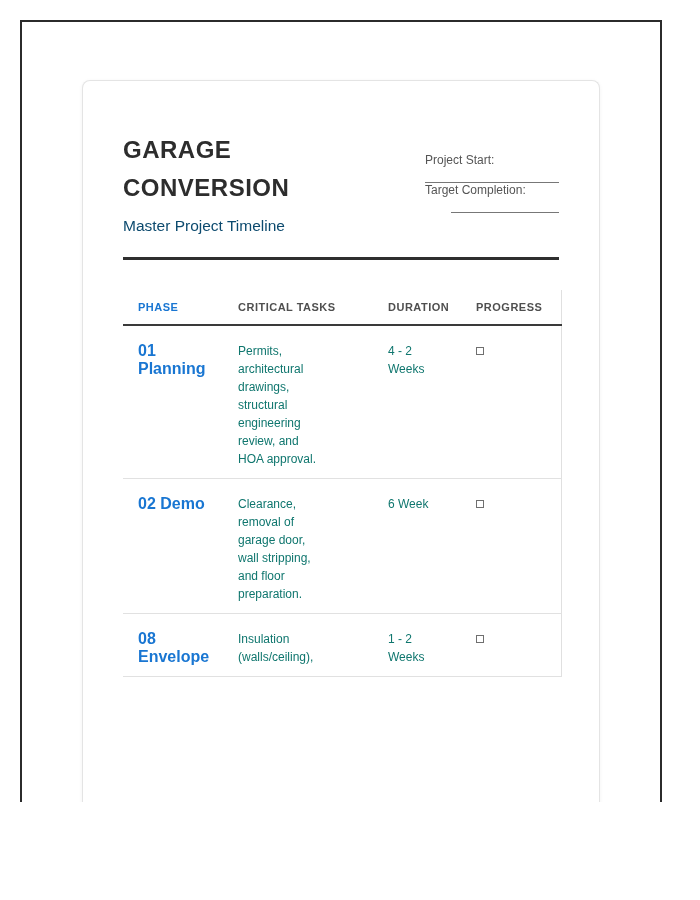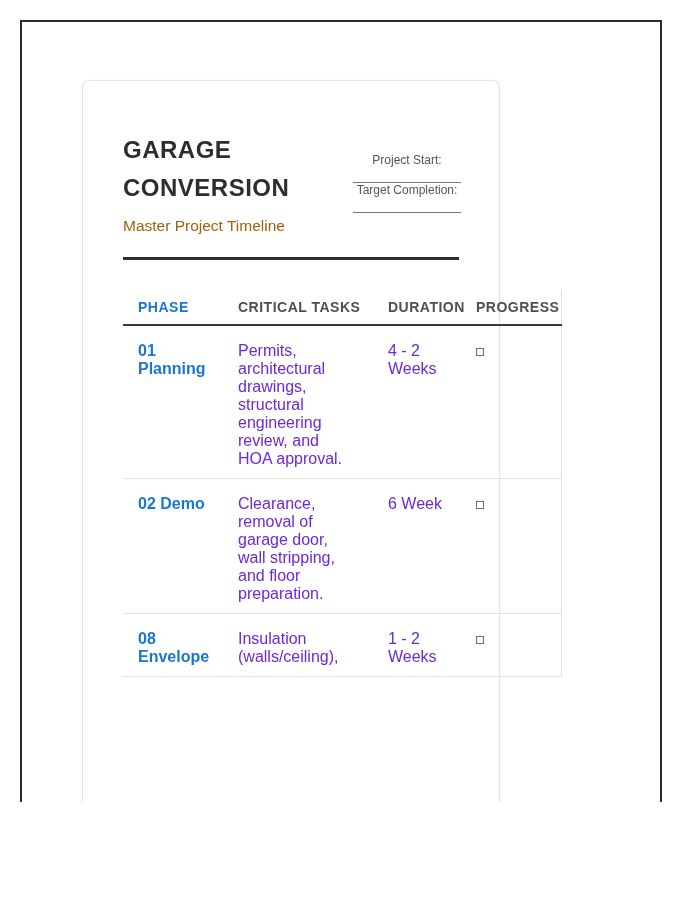--- a/index.html
+++ b/index.html
@@ -21,21 +21,21 @@
     border: 2px solid #2b2b2b;
     border-bottom: none;
     overflow: hidden;
     background: #ffffff;
   }
 
   
   .card {
     position: absolute;
     left: 60px; top: 58px;
-    width: 418px; height: 780px;
+    width: 518px; height: 780px;
     background: #ffffff;
     border: 1px solid #e4e4e4;
     border-bottom: none;
     border-radius: 8px 8px 0 0;
     box-shadow: 0 1px 4px rgba(0,0,0,0.05);
     padding: 50px 40px 0 40px;
   }
 
   
   .header-row { display: flex; justify-content: space-between; align-items: flex-start; }
@@ -46,29 +46,29 @@
     font-size: 24px;
     line-height: 38px;
     font-weight: bold;
     letter-spacing: 0.5px;
     color: #2d2d2d;
     text-transform: uppercase;
   }
   .doc-subtitle {
     margin-top: 10px;
     font-size: 15.5px;
-    color: #a16207;
+    color: #0c4a6e;
   }
 
   .meta-block {
     margin-top: 22px;
     width: 134px;
     font-size: 12px;
     color: #555555;
-    text-align: center;
+    text-align: left;
   }
   .meta-label { line-height: 14px; }
   .meta-line {
     margin-top: 15px;
     height: 0;
     border-bottom: 1px solid #777777;
   }
   .meta-line.short { width: 108px; margin-left: auto; }
   .meta-field + .meta-field { }
 
@@ -82,36 +82,36 @@
   table.timeline {
     margin-top: 30px;
     width: 438px;
     border-collapse: collapse;
     table-layout: fixed;
     border-right: 1px solid #e0e0e0;
   }
   th {
     padding: 10px 8px 10px 15px;
     text-align: left;
-    font-size: 14px;
+    font-size: 11px;
     line-height: 14px;
     font-weight: bold;
     letter-spacing: 0.5px;
     color: #4f4f4f;
     text-transform: uppercase;
     border-bottom: 2px solid #3a3a3a;
     white-space: nowrap;
   }
   th.col-phase { color: var(--accent_blue, #1976d2); }
   td {
     vertical-align: top;
     padding: 16px 8px 10px 15px;
-    font-size: 16px;
+    font-size: 12px;
     line-height: 18px;
-    color: #6d28d9;
+    color: #0f766e;
     border-bottom: 1px solid #e1e1e1;
     white-space: pre-line;
   }
   td.phase {
     color: var(--accent_blue, #1976d2);
     font-weight: bold;
     font-size: 16px;
   }
   .checkbox {
     display: inline-block;

